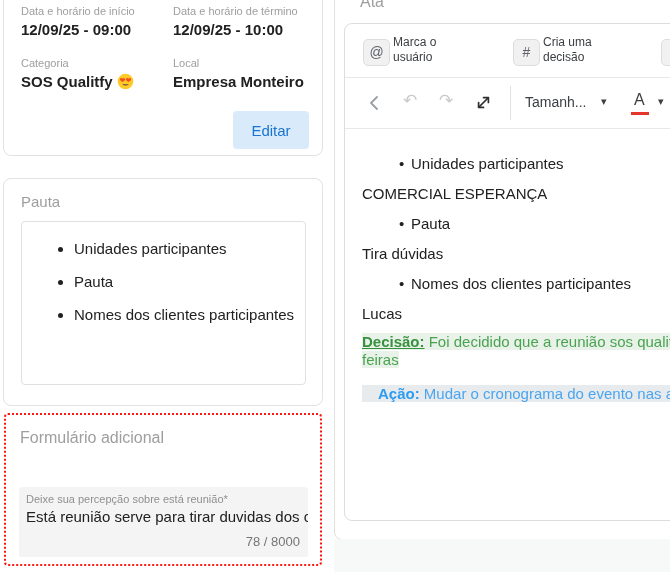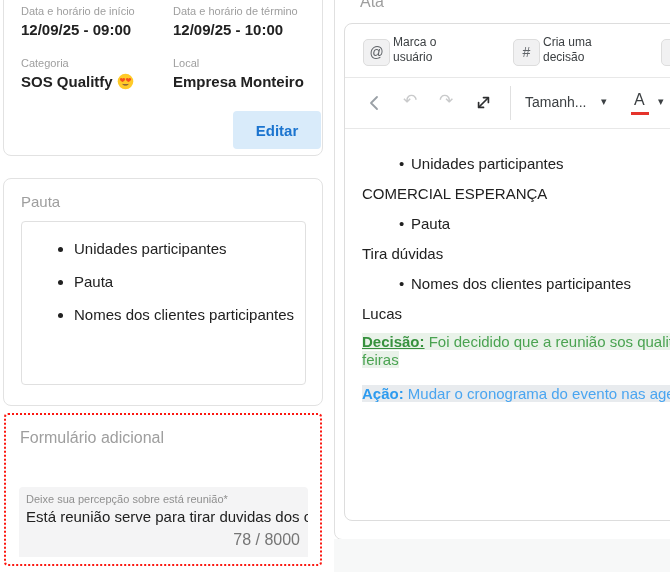--- a/index.html
+++ b/index.html
@@ -10,42 +10,42 @@
   .abs{position:absolute;}
   .card{position:absolute;background:#fff;border:1px solid #e2e2e2;border-radius:8px;}
 
   
   #details-card{left:3px;top:-12px;width:318px;height:166px;}
   .fgroup{position:absolute;}
   .f-label{font-size:11px;color:#9e9e9e;white-space:nowrap;}
   .f-value{margin:4px 0 0 0;font-size:15px;font-weight:700;color:#212121;white-space:nowrap;}
   .g1{left:17px;top:16px;} .g2{left:169px;top:16px;}
   .g3{left:17px;top:68px;} .g4{left:169px;top:68px;}
-  #edit-btn{position:absolute;left:229px;top:122px;width:88px;height:38px;border:none;
+  #edit-btn{position:absolute;left:229px;top:122px;width:76px;height:38px;border:none;
     background:#d9ebfa;color:var(--accent,#1b74cf);font-family:inherit;
-    font-size:15px;font-weight:700;border-radius:4px;cursor:pointer;}
+    font-size:15px;font-weight:400;border-radius:4px;cursor:pointer;}
   .emoji{display:inline-block;width:17px;height:17px;vertical-align:-3px;margin-left:4px;}
 
   
   #pauta-card{left:3px;top:178px;width:318px;height:226px;}
   .card-title{position:absolute;left:17px;top:14px;font-size:15px;color:#9e9e9e;}
   #pauta-box{position:absolute;left:17px;top:42px;width:283px;height:162px;
     border:1px solid #e0e0e0;border-radius:4px;overflow:hidden;}
   #pauta-box ul{margin:14px 8px 0 0;padding-left:52px;}
   #pauta-box li{font-size:15px;line-height:26px;margin-bottom:7px;color:#212121;}
 
   
   #form-card{left:4px;top:413px;width:314px;height:149px;background:#fff;
     border:2px dotted var(--highlight-red,#fb1710);border-radius:4px;}
   #form-card .card-title{left:14px;top:14px;font-size:16px;}
   #form-field{position:absolute;left:13px;top:72px;width:289px;height:70px;
     background:#f4f4f5;border-radius:4px 4px 0 0;overflow:hidden;cursor:text;}
   .ff-label{margin:6px 0 0 7px;font-size:11px;color:#8f8f8f;white-space:nowrap;}
   .ff-value{margin:3px 0 0 7px;font-size:15px;color:#212121;white-space:nowrap;overflow:hidden;}
-  .ff-counter{position:absolute;right:8px;bottom:8px;font-size:16px;color:#757575;}
+  .ff-counter{position:absolute;right:8px;bottom:8px;font-size:13px;color:#757575;}
 
   
   #ata-container{left:334px;top:-20px;width:346px;height:558px;background:#fff;
     border:1px solid #e0e0e0;border-bottom-left-radius:8px;}
   #page-bg-strip{left:334px;top:539px;width:336px;height:33px;background:#f7f8f8;}
   #ata-title{left:360px;top:-7px;font-size:16px;color:#9e9e9e;}
   #editor{left:344px;top:23px;width:340px;height:496px;background:#fff;
     border:1px solid #ddd;border-radius:8px;overflow:hidden;}
 
   .qa-row{position:relative;height:53px;border-bottom:1px solid #e8e8e8;}
@@ -70,21 +70,21 @@
   #red-bar{left:286px;top:34px;width:18px;height:3px;background:#e5342c;}
 
   .content{padding:20px 0 0 17px;cursor:text;}
   .c-line{height:30px;line-height:30px;font-size:15px;color:#212121;white-space:nowrap;}
   .c-bullet{position:relative;padding-left:49px;}
   .c-bullet::before{content:"\2022";position:absolute;left:37px;color:#212121;}
   .hl-line{height:18px;line-height:18px;font-size:15px;white-space:nowrap;overflow:hidden;}
   .hl-green span{background:var(--decision-bg,#e9f2e9);color:var(--decision-green,#4aa351);}
   .hl-green b{color:var(--decision-green-dark,#37913e);text-decoration:underline;}
   .hl-blue span{background:var(--action-bg,#e8ebee);color:var(--action-blue,#4aa5f0);}
-  .hl-blue b{color:var(--action-blue-dark,#2d9bef);}
+  .hl-blue b{color:var(--action-blue-dark,#2d9bef);margin-left:16px;}
   #decision-block{margin-top:4px;} #action-block{margin-top:16px;}
 </style>
 </head>
 <body>
 
 <div class="card" id="details-card">
   <div class="fgroup g1">
     <div class="f-label">Data e horário de início</div>
     <div class="f-value">12/09/25 - 09:00</div>
   </div>

